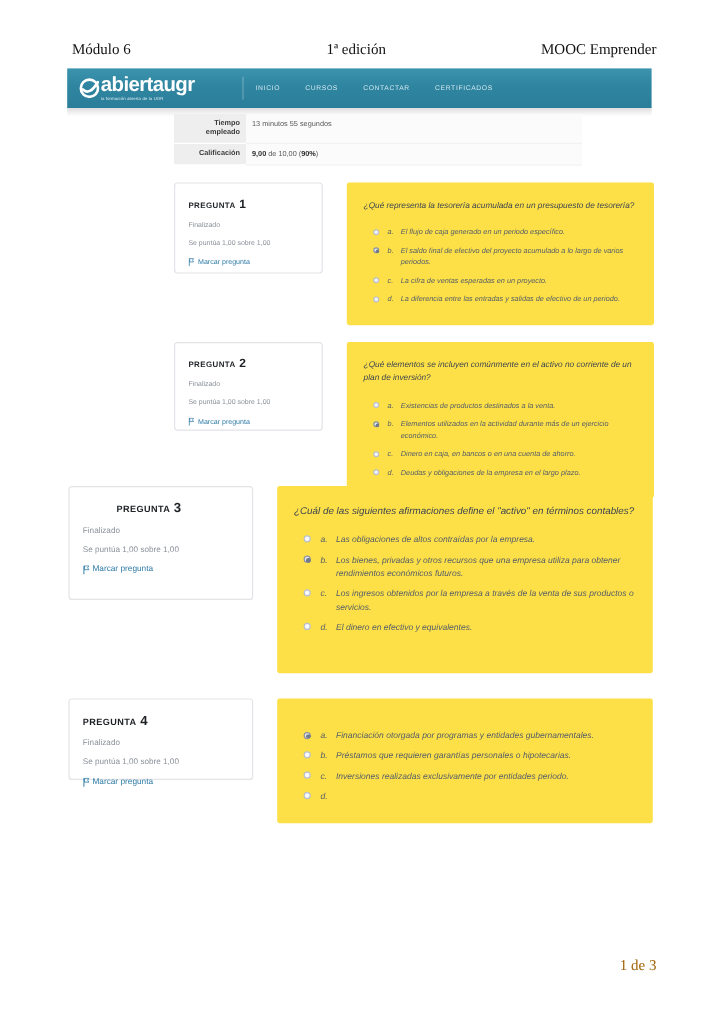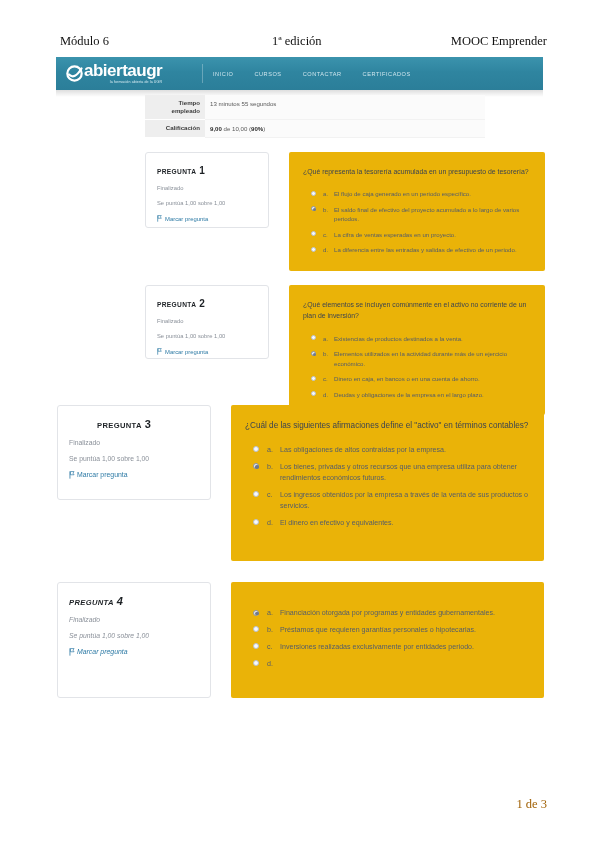--- a/index.html
+++ b/index.html
@@ -17,21 +17,21 @@
     font-family:"Liberation Serif", serif; font-size:12.5px; color:#111;
   }
   .runhead .rh-left{ position:absolute; left:60px; }
   .runhead .rh-mid{ position:absolute; left:272px; }
   .runhead .rh-right{ position:absolute; right:52px; }
 
   
   .site-header{
     position:absolute; left:56px; top:57px; width:487px; height:33px;
     background:linear-gradient(180deg,#3b93ad 0%,#2f85a0 45%,#2b7e99 100%);
-    display:flex; align-items:center; overflow:hidden;text-align:right;
+    display:flex; align-items:center; overflow:hidden;
   }
   .brand{ display:flex; align-items:center; padding-left:10px; width:140px; }
   .brand-logo{ width:17px; height:17px; position:relative; flex:0 0 auto; margin-right:1px;}
   .brand-logo svg{ display:block; }
   .brand-text{ display:flex; flex-direction:column; line-height:1; }
   .brand-name{ font-size:17px; font-weight:bold; color:#ffffff; letter-spacing:-0.5px; }
   .brand-tag{ font-size:3.6px; color:#d8ecf2; letter-spacing:0.1px; margin-top:1.5px; }
   .nav-sep{ width:1px; height:19px; background:rgba(255,255,255,.28); margin:0 10px 0 6px; }
   .site-nav{ display:flex; align-items:center; gap:21px; }
   .site-nav a{
@@ -67,21 +67,21 @@
     padding:12px 11px 13px 11px;
   }
   .q-title{ font-size:6.6px; color:#1d2125; letter-spacing:.35px; font-weight:bold; }
   .q-title .qnum{ font-size:10px; font-weight:bold; letter-spacing:0; margin-left:3px; }
   .q-state{ font-size:5.8px; color:#8a9099; margin-top:9px; }
   .q-score{ font-size:5.8px; color:#8a9099; margin-top:9px; }
   .q-flag{ font-size:5.9px; color:#2d7aa5; margin-top:9px; display:flex; align-items:center; gap:3px; }
   .flag-ico{ width:5px; height:7px; display:inline-block; }
 
   .q-body{
-    background:#eab308; border-radius:2px; padding:14px 14px 16px 14px;
+    background:#fde047; border-radius:2px; padding:14px 14px 16px 14px;font-style:italic;
   }
   .q-text{ font-size:6.9px; color:#3c4450; line-height:1.65; }
   .q-opts{ margin-top:12px; display:flex; flex-direction:column; gap:6px; }
   .opt{ display:flex; align-items:flex-start; font-size:6.1px; color:#555d69; line-height:1.55; }
   .radio{
     width:5px; height:5px; border:1px solid #b9c0cc; border-radius:50%;
     flex:0 0 auto; margin:1.5px 7px 0 8px; background:#f7f9fc; position:relative;
   }
   .radio.sel{ border-color:#8b93a0; background:#e7eaf0; }
   .radio.sel:after{
@@ -107,21 +107,21 @@
   #qb3 .opt{ font-size:7.1px; }
   #qb3 .q-title{ font-size:7.6px;margin-left:28px; }
   #qb3 .q-title .qnum{ font-size:11px; }
   #qb3 .q-state,#qb3 .q-score{ font-size:6.8px; }
   #qb3 .q-flag{ font-size:6.9px; }
   #qb3 .radio{ width:6px;height:6px; margin:1.5px 8px 0 8px;}
   #qb3 .radio.sel:after{ width:3.5px;height:3.5px; }
   #qb3 .opt-key{ width:13px; }
 
   #qb4{ left:57px; top:582px; width:487px; }
-  #qb4 .q-info{ width:154px; height:116px;font-style:italic; }
+  #qb4 .q-info{ width:154px; height:68px; }
   #qb4 .q-body{ width:313px; margin-left:20px; min-height:102px; }
   #qb4 .q-text{ font-size:8.2px; line-height:1.7; }
   #qb4 .opt{ font-size:7.1px; }
   #qb4 .q-title{ font-size:7.6px; }
   #qb4 .q-title .qnum{ font-size:11px; }
   #qb4 .q-state,#qb4 .q-score{ font-size:6.8px; }
   #qb4 .q-flag{ font-size:6.9px; }
   #qb4 .radio{ width:6px;height:6px; margin:1.5px 8px 0 8px;}
   #qb4 .radio.sel:after{ width:3.5px;height:3.5px; }
   #qb4 .opt-key{ width:13px; }

